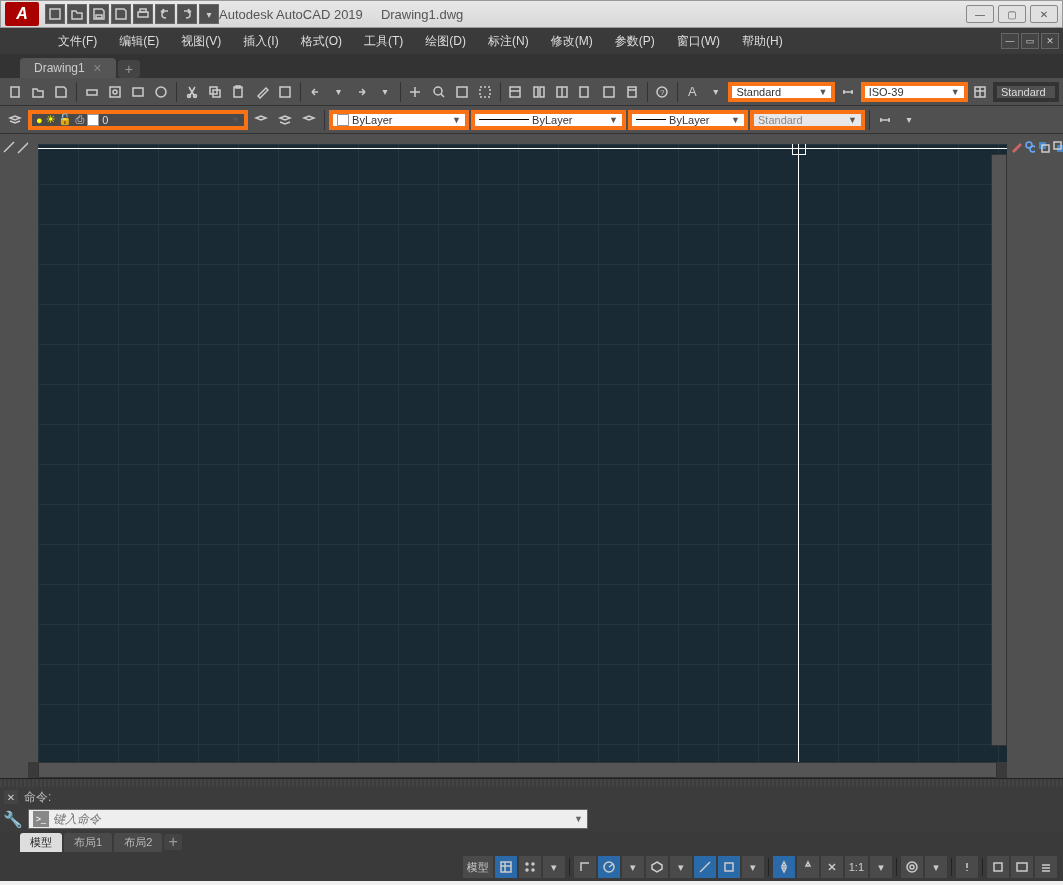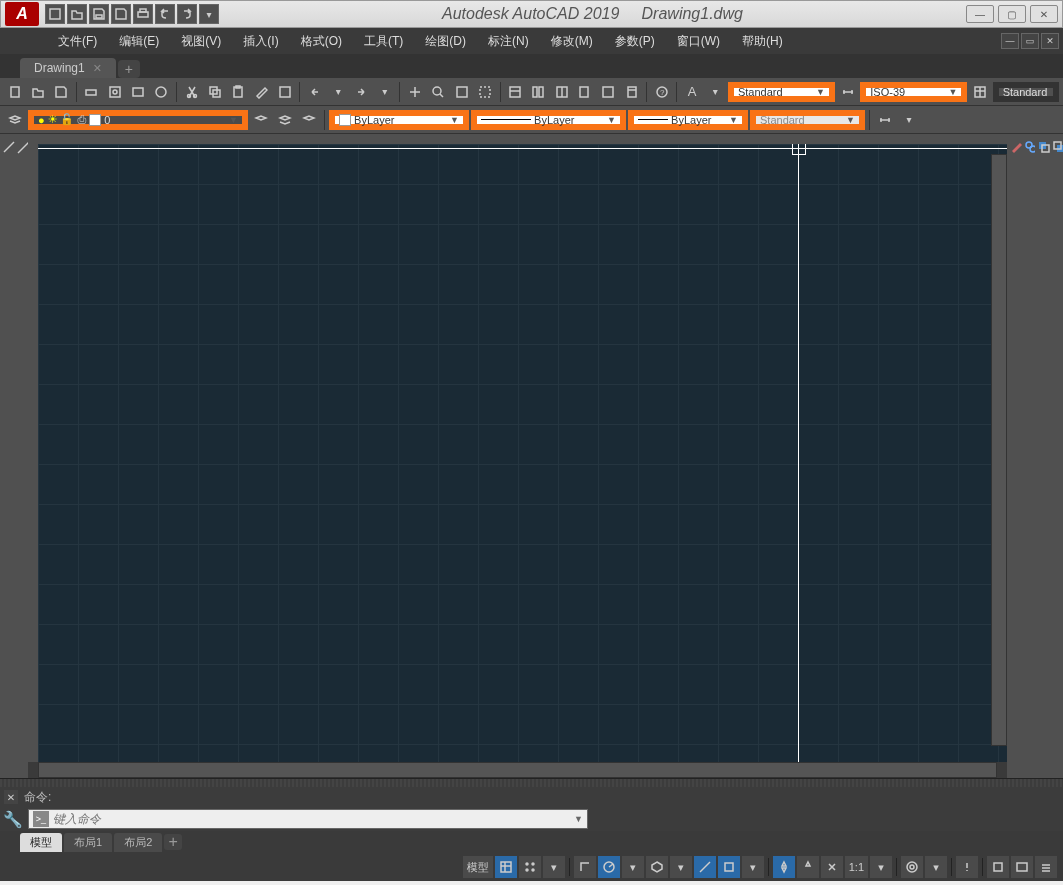--- a/index.html
+++ b/index.html
@@ -2,40 +2,40 @@
 <html><head>
 <meta charset="utf-8">
 <style>
 * { box-sizing: border-box; margin: 0; padding: 0; font-family: "Microsoft YaHei", Arial, sans-serif; }
 body { width: 1063px; height: 885px; background: #f0f0f0; overflow: hidden; position: relative; }
 
 .titlebar { height: 28px; background: linear-gradient(#e8e8e8,#d8d8d8); border: 1px solid #999; display: flex; align-items: center; padding: 0 4px; }
 .app-logo { width: 34px; height: 24px; background: #a00; color: #fff; font-weight: bold; display: flex; align-items: center; justify-content: center; font-size: 16px; border-radius: 2px; margin-right: 6px; font-style: italic; }
 .qat { display: flex; gap: 2px; }
 .qat-btn, .tb-btn { width: 20px; height: 20px; background: #505050; border: 1px solid #666; display: flex; align-items: center; justify-content: center; color: #ccc; font-size: 10px; cursor: pointer; }
-.title-text { flex: 1; text-align: center; color: #555; font-size: 16px; font-style: italic; }
+.title-text { flex: 1; color: #555; font-size: 13px; }
 .win-btns { display: flex; gap: 4px; }
 .win-btn { width: 28px; height: 18px; border: 1px solid #888; background: #e0e0e0; border-radius: 2px; display: flex; align-items: center; justify-content: center; font-size: 10px; color: #555; cursor: pointer; }
 
 .menubar { height: 26px; background: #3a3a3a; display: flex; align-items: center; padding: 2px 4px; }
 .menubar-inner { flex:1; display:flex; gap: 14px; padding-left: 50px; }
 .menu-item { color: #ddd; font-size: 12px; cursor: pointer; padding: 2px 4px; }
 .mdi-btns { display:flex; gap:2px; }
 .mdi-btn { width:18px; height:16px; background:#444; border:1px solid #666; color:#ccc; font-size:9px; display:flex; align-items:center; justify-content:center; cursor:pointer; }
 
 .doc-tabs { height: 24px; background: #333; display: flex; align-items: flex-end; padding-left: 20px; }
 .doc-tab { background: #4a4a4a; color: #ccc; padding: 3px 14px; font-size: 12px; border-radius: 4px 4px 0 0; margin-right: 2px; display: flex; align-items: flex-end; gap: 8px; cursor: pointer; }
 .doc-tab.active { background: #555; }
 .tab-close { color:#888; font-size:11px; }
 .tab-add { width: 22px; height: 18px; background:#444; border-radius: 4px; color:#999; display:flex; align-items:center; justify-content:center; font-size:14px; cursor:pointer; }
 
 .toolbar-row { height: 28px; background: #505050; border-bottom: 1px solid #333; display: flex; align-items: center; padding: 2px 4px; gap: 2px; }
 .tb-btn { width: 22px; height: 22px; background: #505050; border: none; }
 .tb-sep { width:1px; height:20px; background:#333; margin:0 2px; }
-.tb-dropdown { height: 20px; background: #fff; border: 6px solid #f97316; font-size: 11px; padding: 0 4px; color: #333; display:flex; align-items:center; cursor:pointer; }
+.tb-dropdown { height: 20px; background: #fff; border: 4px solid #f97316; font-size: 11px; padding: 0 4px; color: #333; display:flex; align-items:center; cursor:pointer; }
 .tb-dropdown .arrow { margin-left:auto; color:#555; font-size:9px; }
 .layer-dd { flex: 0 0 220px; background:#4a4a4a; color:#ddd; }
 
 .work-area { display: flex; height: 644px; background: #3a3a3a; }
 .left-tools, .right-tools, .right-tools2 { width: 28px; background: #505050; display: flex; flex-direction: row; gap: 1px; padding: 2px; }
 .tool-btn { width: 24px; height: 22px; background: #505050; display: flex; align-items: center; justify-content: center; color: #ccc; font-size: 11px; cursor: pointer; }
 
 .canvas-wrap { flex:1; display:flex; flex-direction:column; }
 .canvas { flex:1; background: #1a2a35; position: relative; border: 10px solid #505050; border-right-width:0; border-bottom-width:0; overflow:hidden; }
 .grid { position:absolute; inset:0; background-image: linear-gradient(#253540 1px, transparent 1px), linear-gradient(90deg, #253540 1px, transparent 1px); background-size: 40px 40px; }

